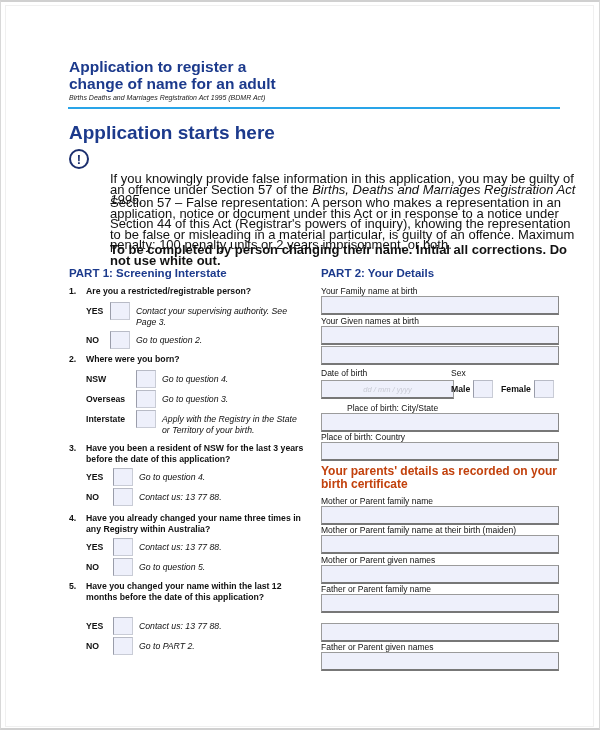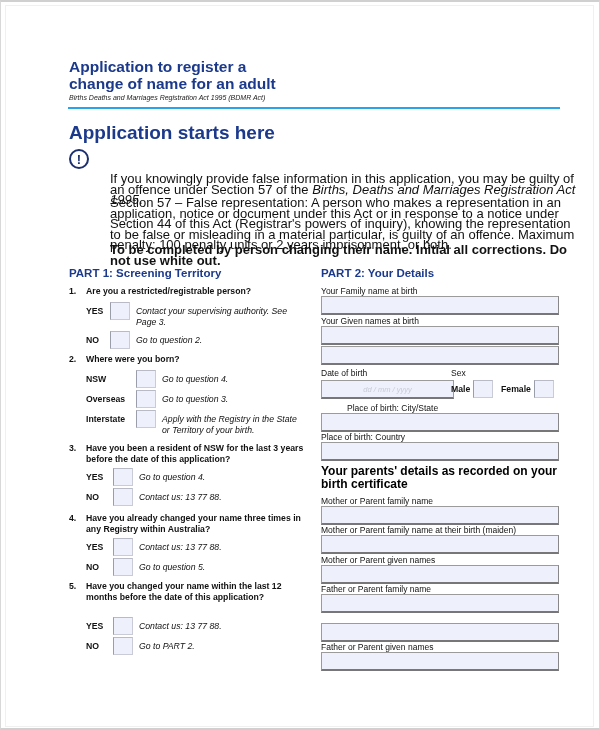--- a/index.html
+++ b/index.html
@@ -68,21 +68,21 @@
     }
     .dob-field {
       position: absolute; left: 321px; top: 380px; width: 133px; height: 19px;
       background: #eef0fb; border: 1px solid #9b9b9b; border-bottom: 2px solid #777;
       font-size: 7.5px; color: #c8cad4; text-align: center; line-height: 17px; font-style: italic;
     }
     .sex-opt { position: absolute; top: 380px; display: flex; align-items: center; }
     .sex-opt .lbl { font-weight: bold; font-size: 8.7px; margin-right: 3px; }
     .sub-head {
       position: absolute; left: 321px; top: 465px; width: 260px;
-      font-weight: bold; font-size: 12px; line-height: 13px; color: #000000;
+      font-weight: bold; font-size: 12px; line-height: 13px; color: #c2410c;
     }
   </style>
 </head>
 <body>
 
 <div class="page-frame"></div>
 <div class="inner-frame"></div>
 
 <div class="title">
   <div>Application to register a</div>
@@ -94,21 +94,21 @@
 <div class="h-start">Application starts here</div>
 <div class="false-rep">
   <span class="warn-icon">!</span>
 </div>
 <div class="para" style="top:174px;">
   <span>If you knowingly provide false information in this application, you may be guilty of an offence under Section 57 of the </span><i>Births, Deaths and Marriages Registration Act 1995</i><span>.</span>
 </div>
 <div class="para" style="top:198px;">Section 57 – False representation: A person who makes a representation in an application, notice or document under this Act or in response to a notice under Section 44 of this Act (Registrar's powers of inquiry), knowing the representation to be false or misleading in a material particular, is guilty of an offence. Maximum penalty: 100 penalty units or 2 years imprisonment, or both.</div>
 <div class="para bold-note" style="top:245px;">To be completed by person changing their name. Initial all corrections. Do not use white out.</div>
 
-<div class="part-title" style="left:69px; top:267px;">PART 1: Screening Territory</div>
+<div class="part-title" style="left:69px; top:267px;">PART 1: Screening Interstate</div>
 
 <div class="q" style="top:286px;">
   <span class="num">1.</span>
   <span>Are you a restricted/registrable person?</span>
 </div>
 <div class="opt" style="left:86px; top:302px;">
   <span class="lbl" style="width:24px;">YES</span>
   <span class="cbox"></span>
   <span class="note" style="width:170px;">Contact your supervising authority. See Page 3.</span>
 </div>

